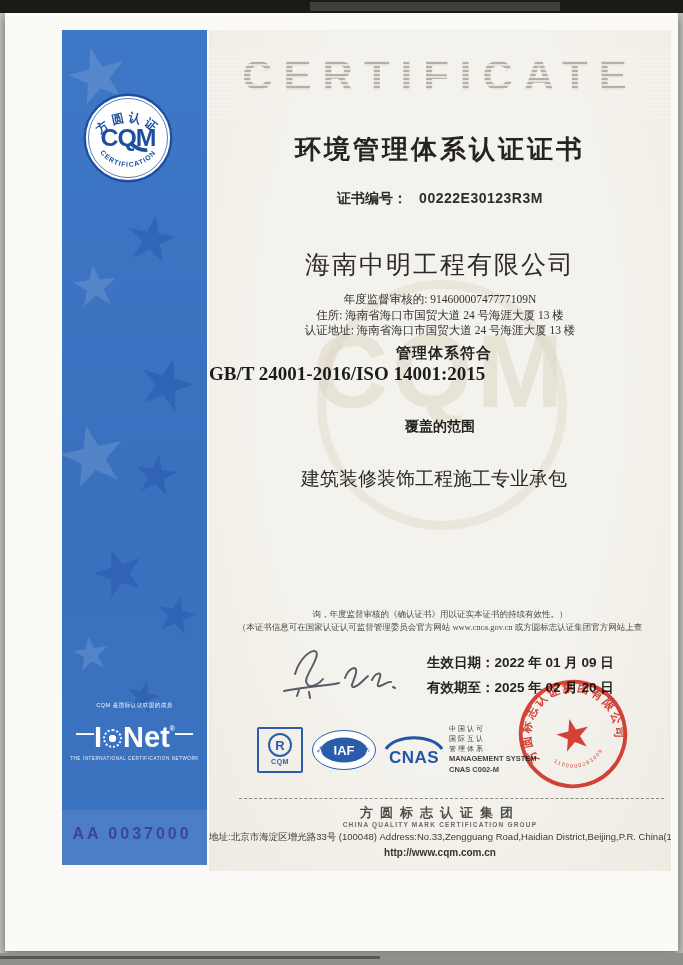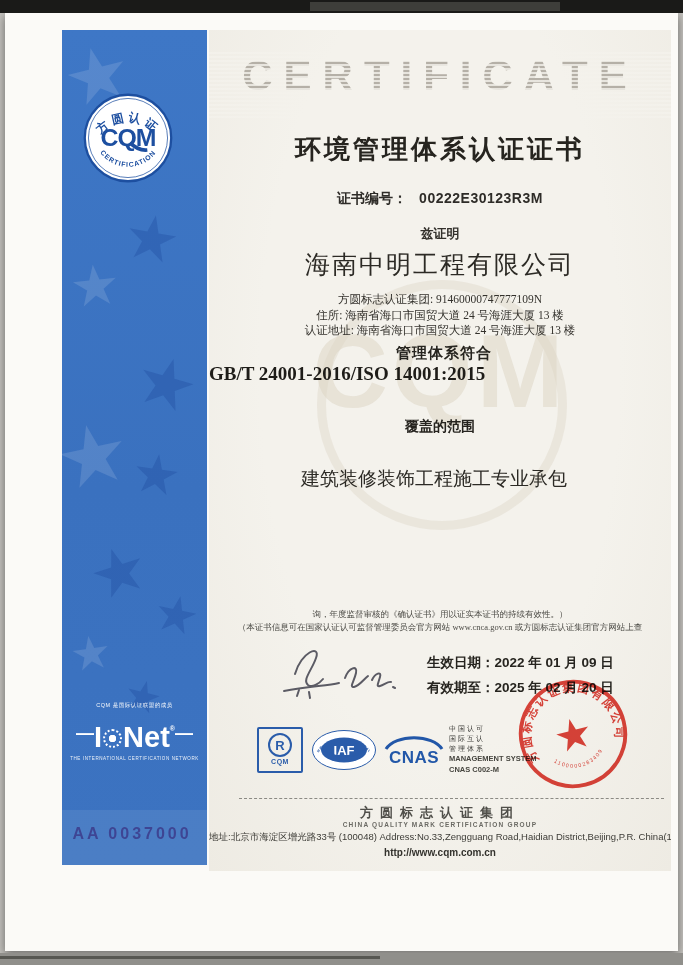--- a/index.html
+++ b/index.html
@@ -173,26 +173,25 @@
 
       <div class="cert-en">CERTIFICATE</div>
       <div class="cert-stripes"></div>
 
       <div class="cn-title">环境管理体系认证证书</div>
 
       <div class="certno-line">
         <span>证书编号：</span><span class="no">00222E30123R3M</span>
       </div>
 
-      <div class="certify">兹证明</div>
 
       <div class="company">海南中明工程有限公司</div>
 
       <div class="addr-block">
-        <div>方圆标志认证集团: 91460000747777109N</div>
+        <div>年度监督审核的: 91460000747777109N</div>
         <div>住所: 海南省海口市国贸大道 24 号海涯大厦 13 楼</div>
         <div>认证地址: 海南省海口市国贸大道 24 号海涯大厦 13 楼</div>
       </div>
 
       <div class="conform">管理体系符合</div>
       <div class="standard">GB/T 24001-2016/ISO 14001:2015</div>
 
       <div class="scope-label">覆盖的范围</div>
       <div class="scope-2">建筑装修装饰工程施工专业承包</div>
 

